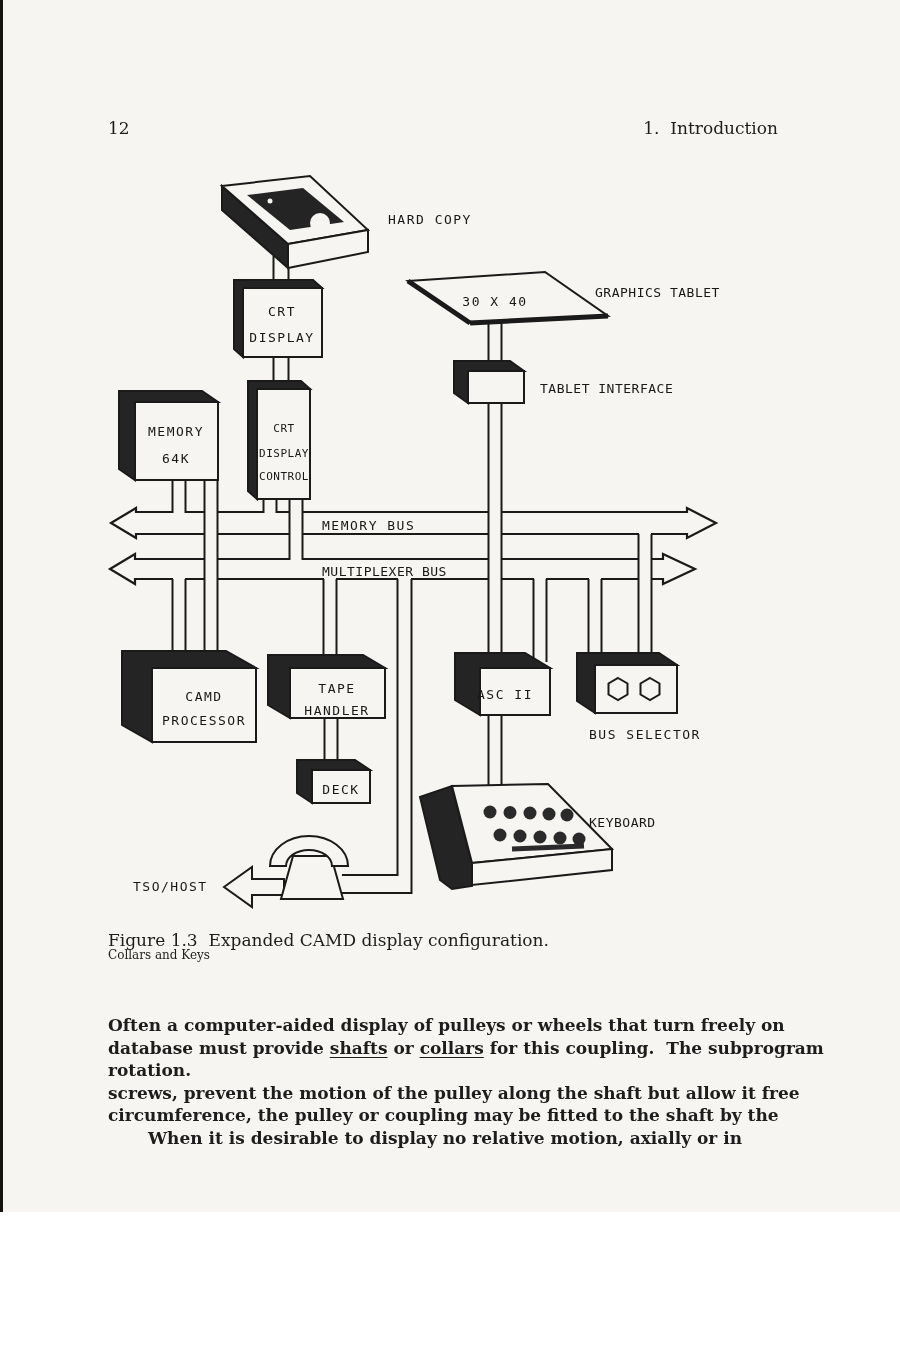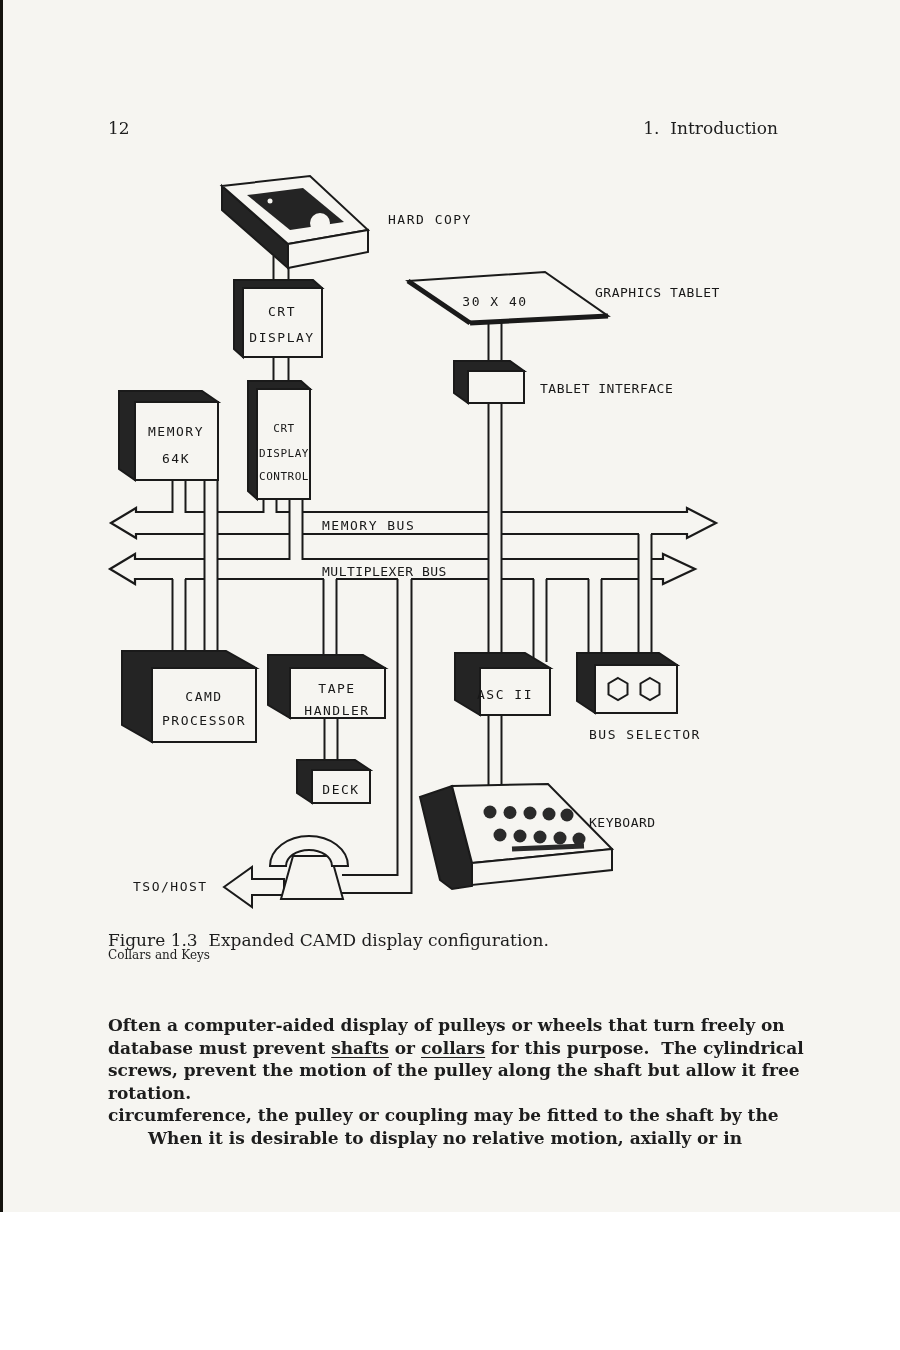--- a/index.html
+++ b/index.html
@@ -250,19 +250,19 @@
       <text class="lbl" x="133" y="891">TSO/HOST</text>
 
     </g>
   </svg>
 
   <div class="caption">Figure 1.3  Expanded CAMD display configuration.</div>
   <div class="heading">Collars and Keys</div>
 
   <div class="bodytext">
     <div class="ln">Often a computer-aided display of pulleys or wheels that turn freely on</div>
-    <div class="ln"><span>database must prevent </span><span class="u">shafts</span><span> or </span><span class="u">collars</span><span> for this purpose.  The cylindrical</span></div>
+    <div class="ln"><span>database must provide </span><span class="u">shafts</span><span> or </span><span class="u">collars</span><span> for this coupling.  The subprogram</span></div>
+    <div class="ln">rotation.</div>
     <div class="ln">screws, prevent the motion of the pulley along the shaft but allow it free</div>
-    <div class="ln">rotation.</div>
     <div class="ln">circumference, the pulley or coupling may be fitted to the shaft by the</div>
     <div class="ln indent">When it is desirable to display no relative motion, axially or in</div>
   </div>
 </div>
 
 </body></html>

